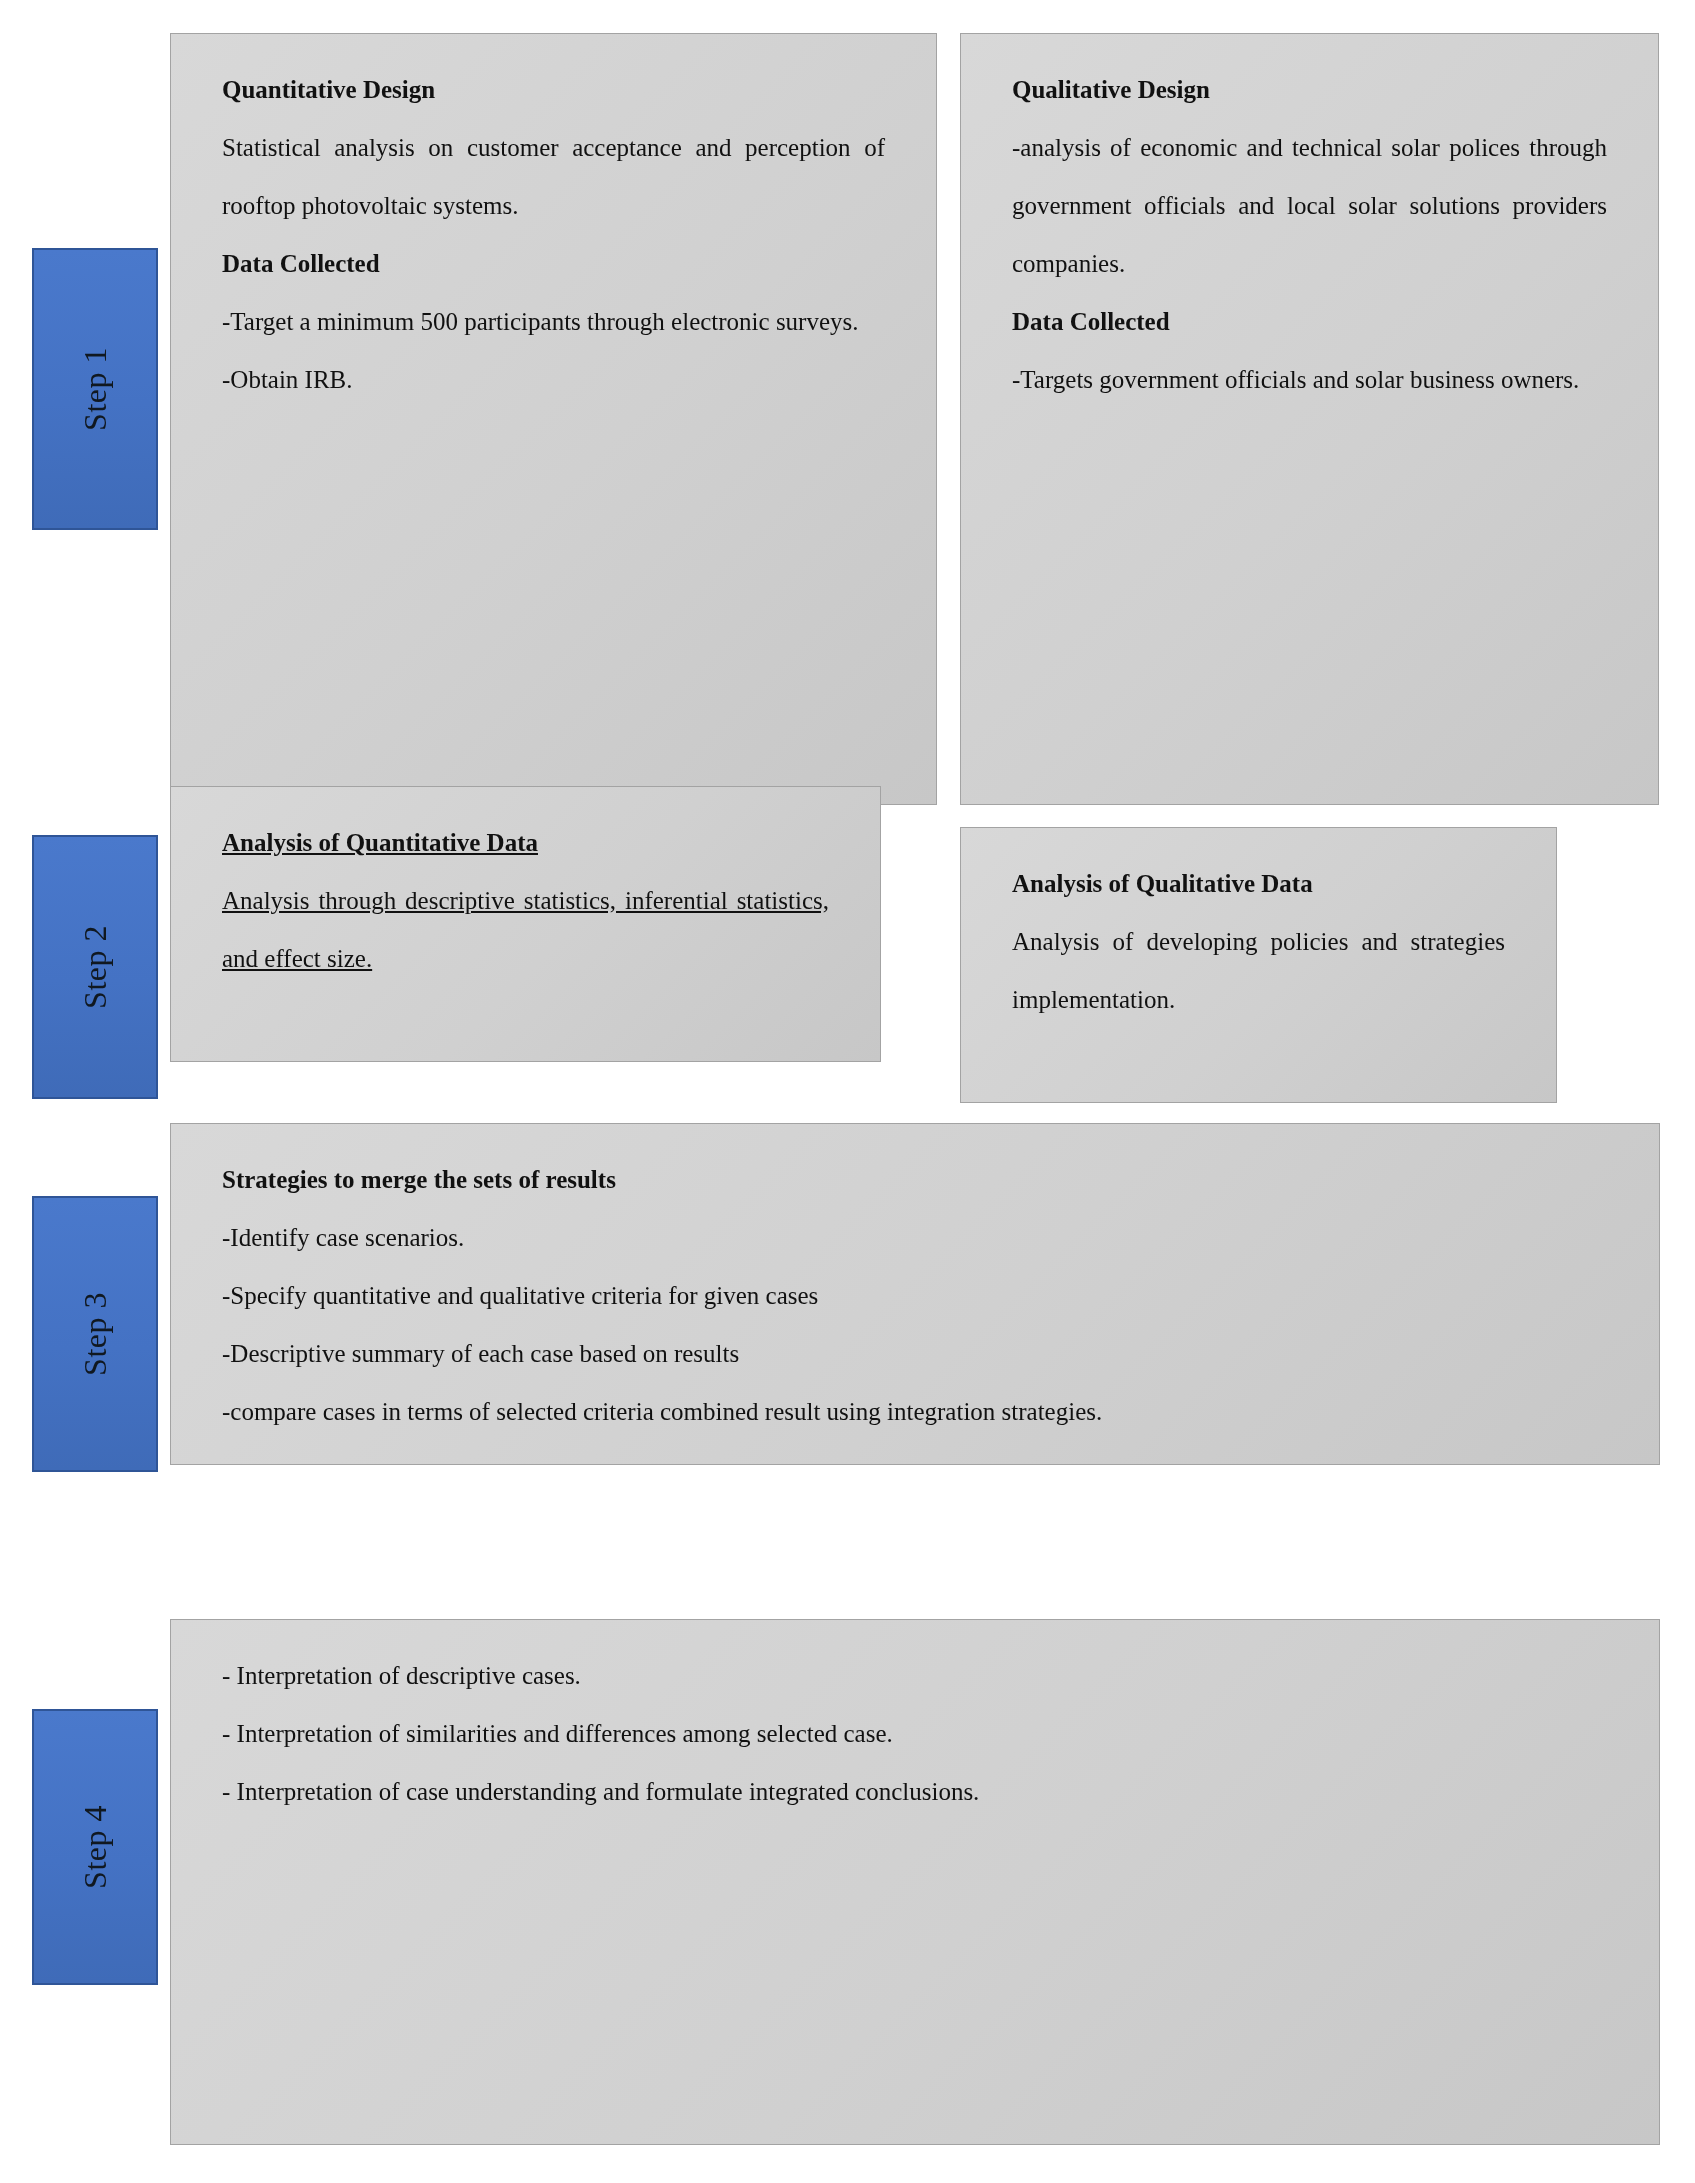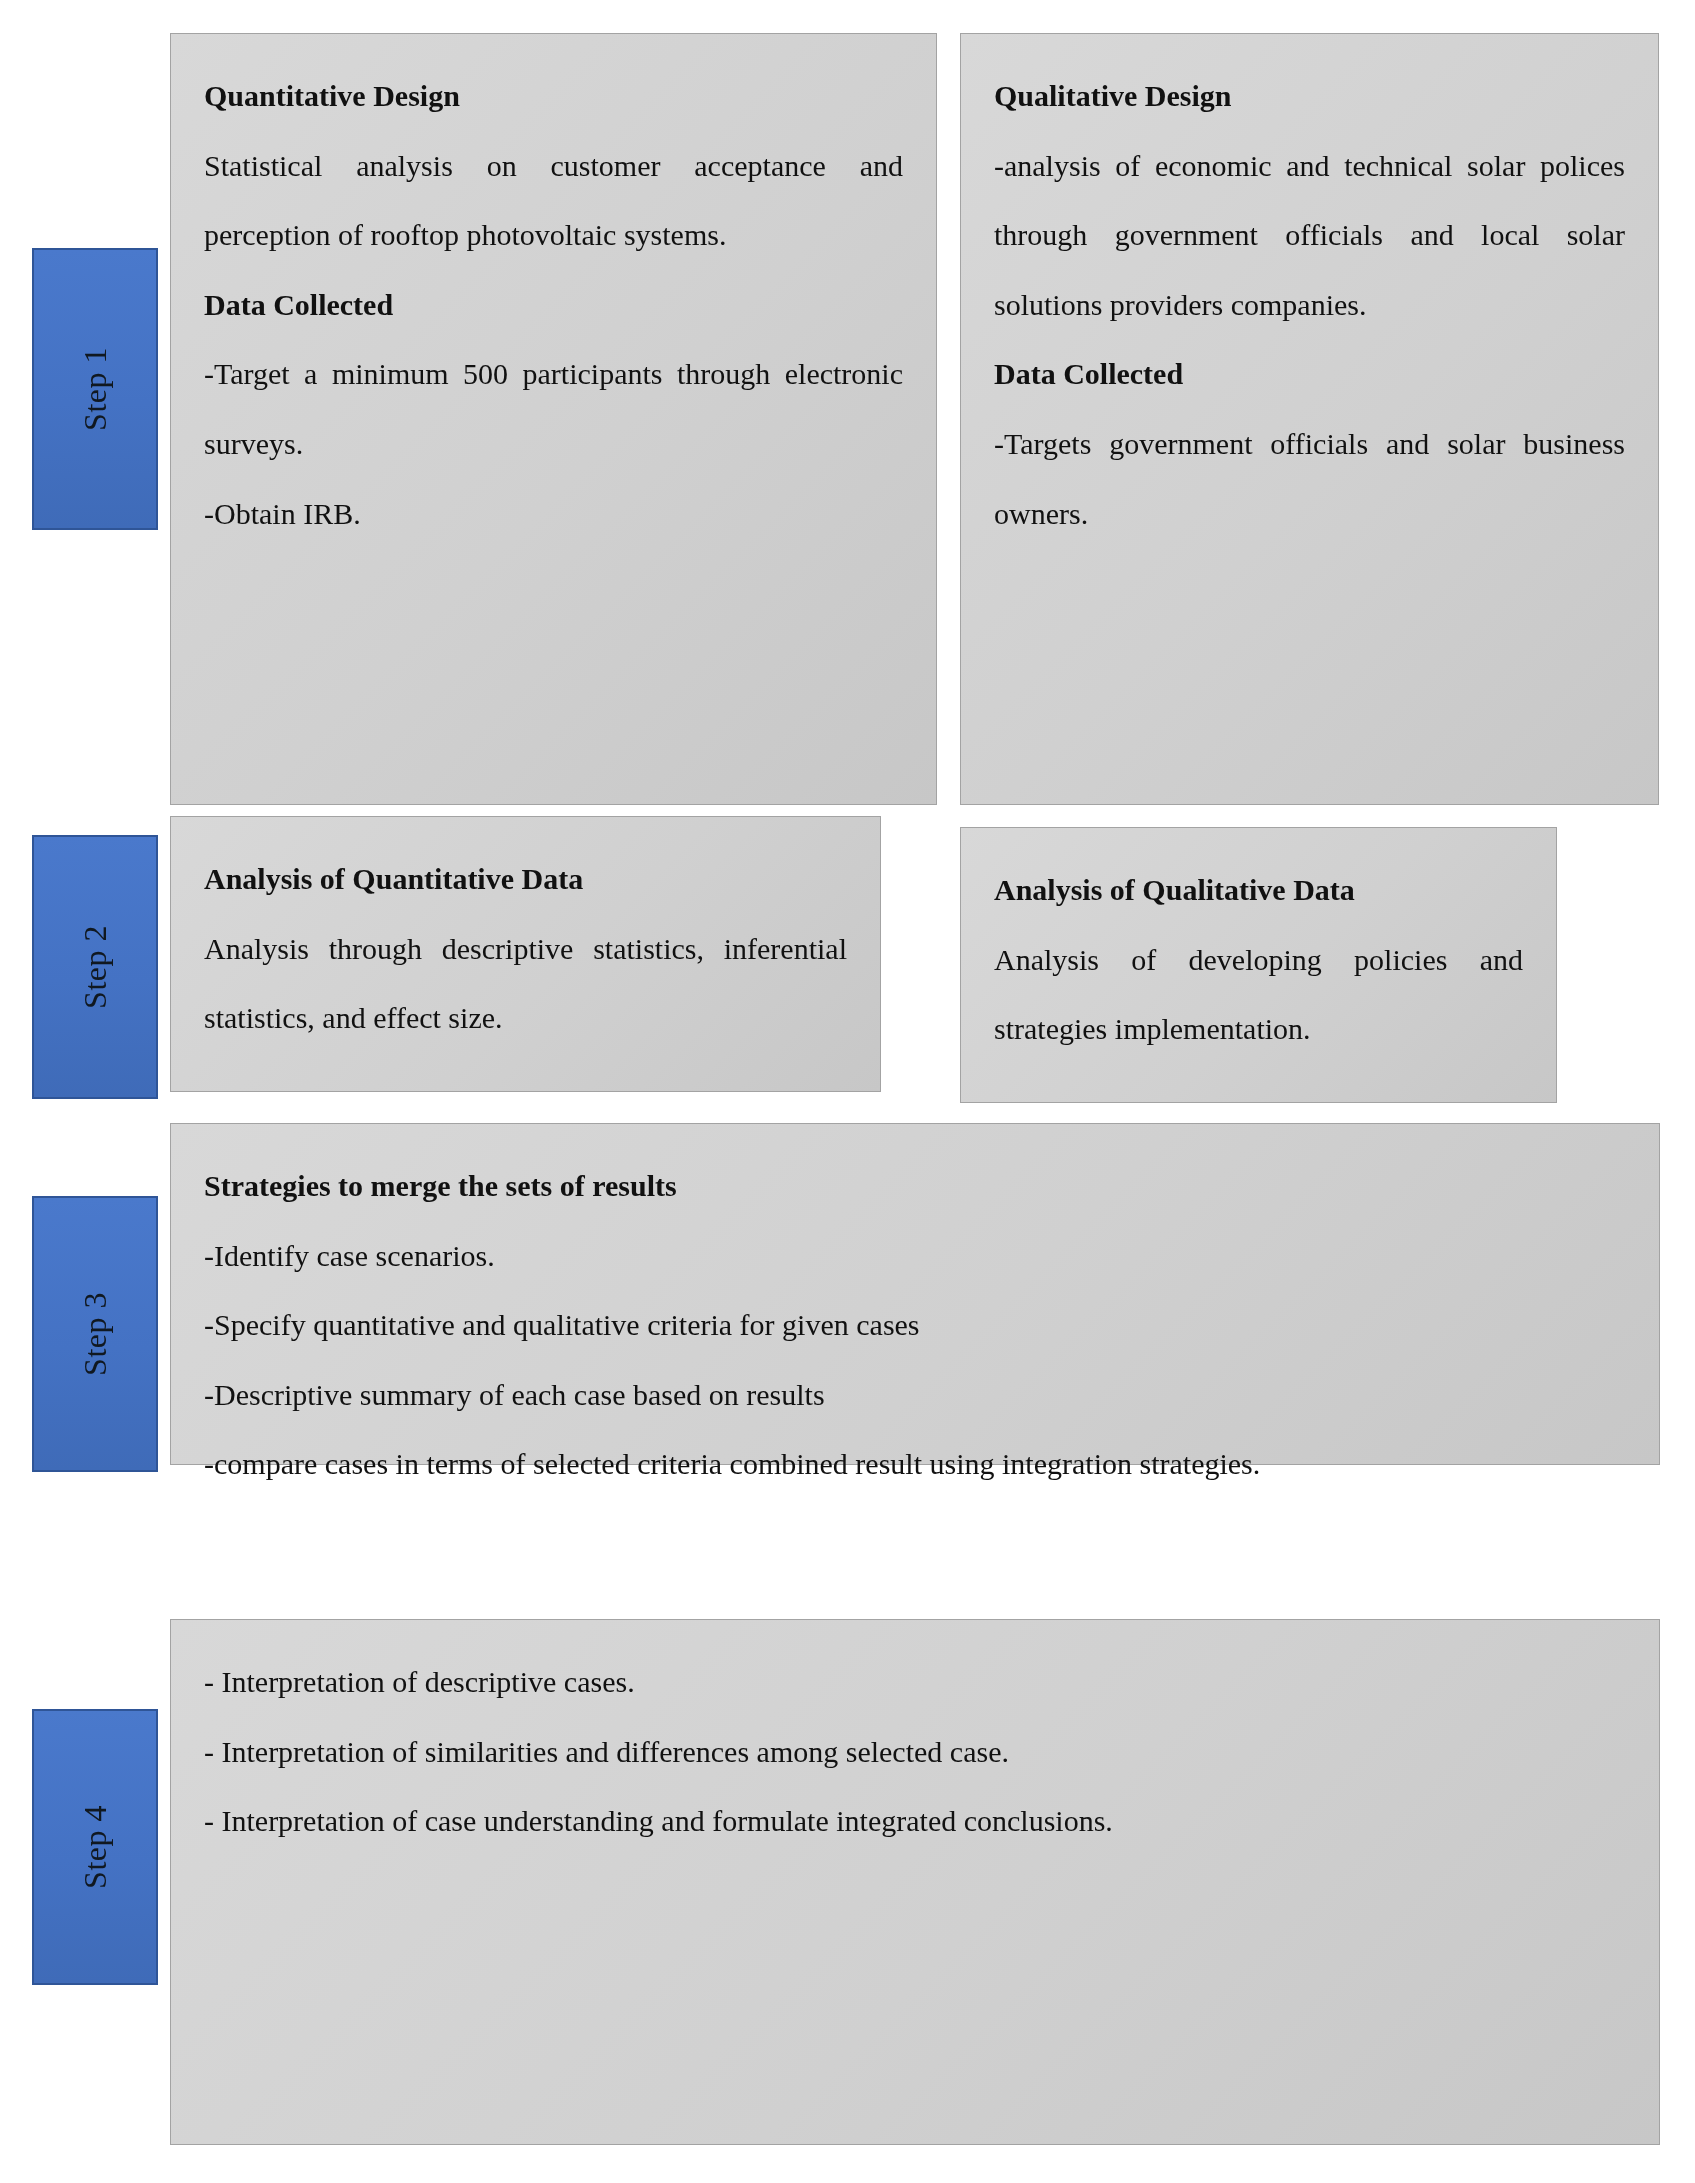--- a/index.html
+++ b/index.html
@@ -38,27 +38,27 @@
   #step2-label { left: 32px;  top: 835px; width: 126px; height: 264px; }
   #step3-label { left: 32px;  top: 1196px; width: 126px; height: 276px; }
   #step4-label { left: 32px;  top: 1709px; width: 126px; height: 276px; }
 
   
   .gray-box {
     position: absolute;
     background: linear-gradient(135deg, #d8d8d8 0%, #d0d0d0 55%, #c7c7c7 100%);
     border: 1.5px solid #a3a3a3;
     box-sizing: border-box;
-    padding: 27px 33px;
-    font-size: 30px;
+    padding: 27px 51px;
+    font-size: 25px;
     line-height: 2.32;
   }
   #s1-quant { left: 170px;  top: 33px;   width: 767px; height: 772px; }
   #s1-qual  { left: 960px; top: 33px;   width: 699px; height: 772px; }
-  #s2-quant { left: 170px;  top: 816px; width: 711px; height: 276px; }
+  #s2-quant { left: 170px;  top: 786px; width: 711px; height: 276px; text-decoration: underline; }
   #s2-qual  { left: 960px; top: 827px; width: 597px; height: 276px; }
   #s3-box   { left: 170px;  top: 1123px; width: 1490px; height: 342px; }
   #s4-box   { left: 170px;  top: 1619px; width: 1490px; height: 526px; }
 
   .gray-box p { margin: 0; }
   .bold { font-weight: bold; }
   .just { text-align: justify; }
 </style>
 </head>
 <body>

